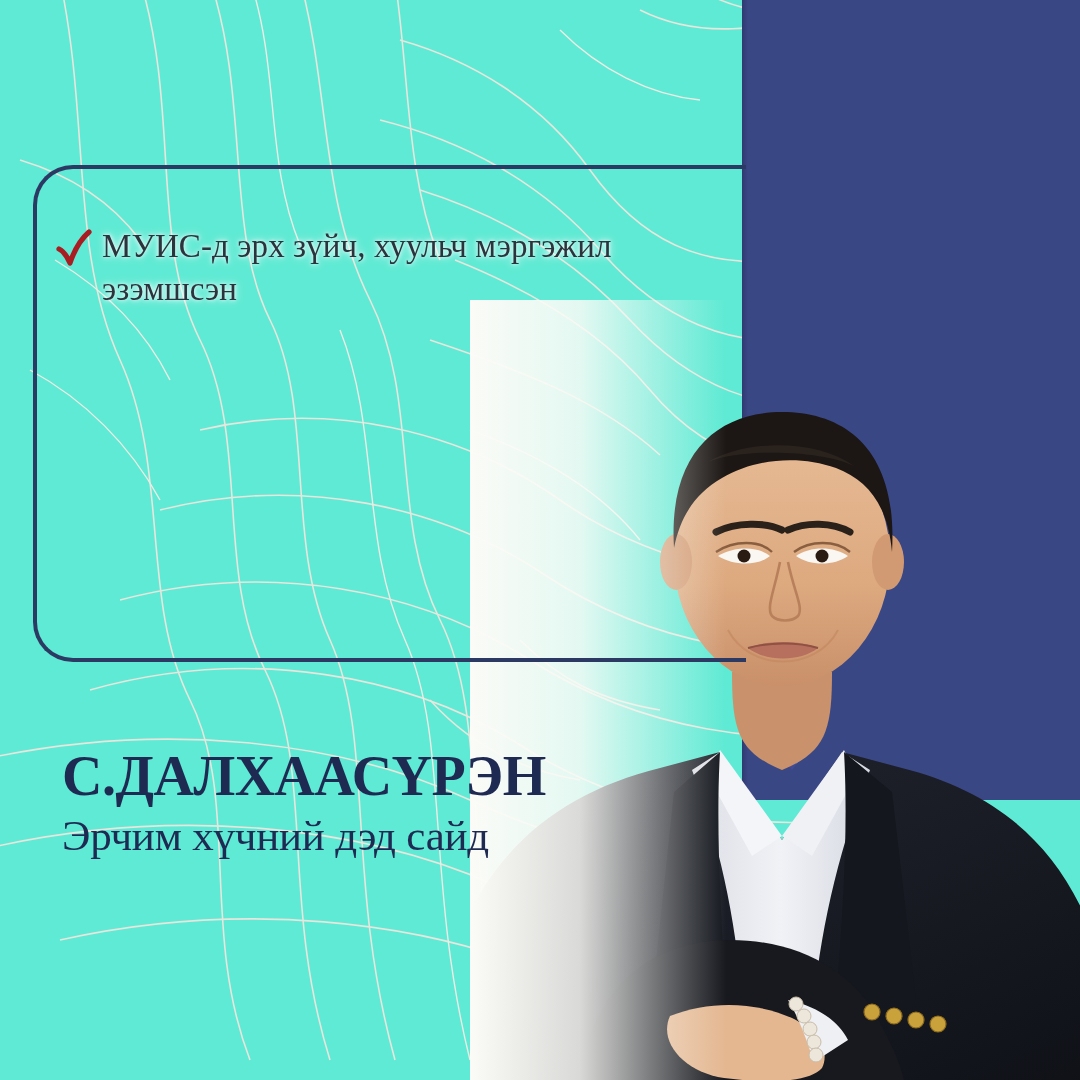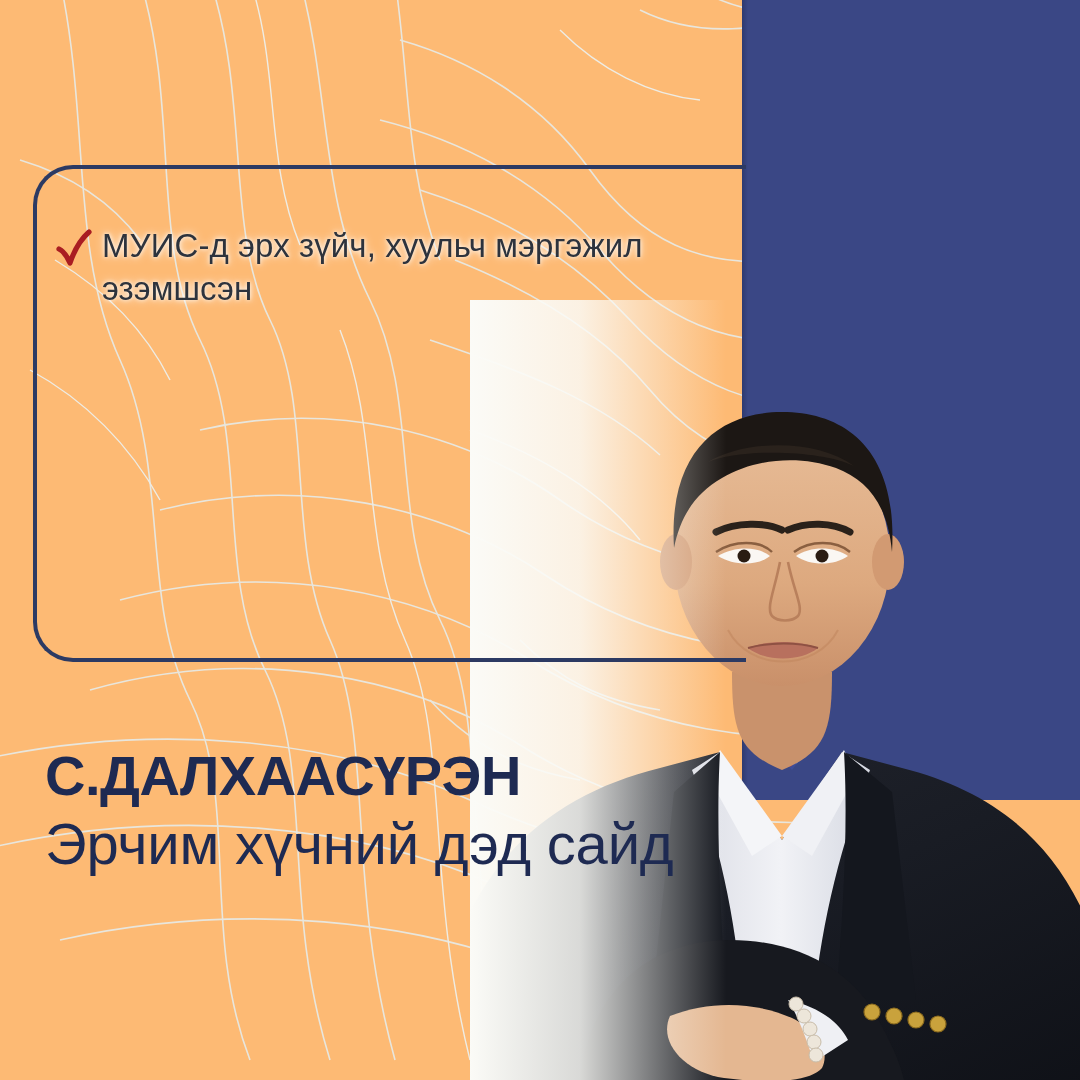--- a/index.html
+++ b/index.html
@@ -6,22 +6,22 @@
   html, body {
     margin: 0;
     padding: 0;
     background: #ffffff;
   }
   #stage {
     position: relative;
     width: 1080px;
     height: 1080px;
     overflow: hidden;
-    background: #fdba74;
-    font-family: Liberation Sans, sans-serif;
+    background: #5eead4;
+    font-family: Liberation Serif, serif;
   }
 
   
   .bg-texture {
     position: absolute;
     inset: 0;
     z-index: 0;
     pointer-events: none;
   }
   .bg-texture svg { display: block; width: 100%; height: 100%; }
@@ -113,35 +113,35 @@
     font-size: 33px;
     line-height: 1.30;
     color: #2D333D;
     letter-spacing: 0.1px;
     text-shadow: 0 0 10px rgba(255,255,255,0.9), 0 0 4px rgba(255,255,255,0.9);
   }
 
   
   .name-block {
     position: absolute;
-    left: 45px;
+    left: 62px;
     top: 748px;
     z-index: 6;
   }
   .person-name {
     font-size: 56px;
     font-weight: 700;
     color: #1E2A52;
     letter-spacing: -0.5px;
     line-height: 1.0;
     margin: 0 0 8px 0;
     white-space: nowrap;
   }
   .person-role {
-    font-size: 58px;
+    font-size: 43px;
     font-weight: 400;
     color: #1E2A52;
     letter-spacing: -0.2px;
     line-height: 1.1;
     margin: 0;
     white-space: nowrap;
   }
 </style>
 </head>
 <body>

